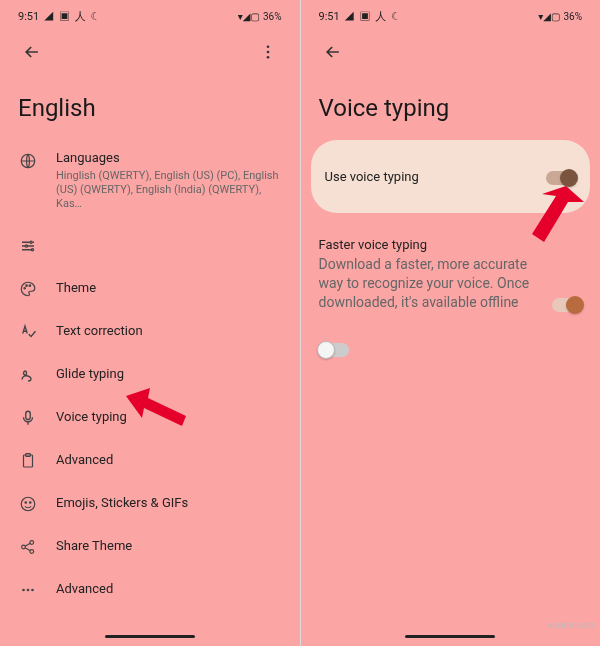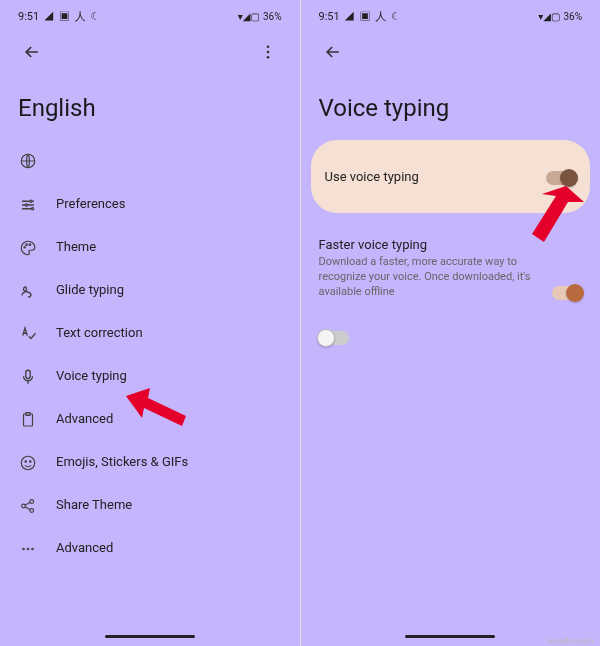--- a/index.html
+++ b/index.html
@@ -1,18 +1,18 @@
 <!DOCTYPE html>
 <html><head>
 <meta charset="utf-8">
 <style>
   * { box-sizing: border-box; margin: 0; padding: 0; }
   body { font-family: -apple-system, Roboto, "Segoe UI", sans-serif; background: #f5f5f5; display: flex; justify-content: center; }
   .container { width: 600px; height: 646px; background: #fff; display: flex; position: relative; }
-  .phone { width: 300px; height: 646px; background: #c4b5fd; display: flex; flex-direction: column; position: relative; }
+  .phone { width: 300px; height: 646px; background: #fca5a5; display: flex; flex-direction: column; position: relative; }
   .divider { width: 1px; background: #ddd; }
   .statusbar { height: 24px; display: flex; align-items: center; justify-content: space-between; padding: 0 18px; font-size: 11px; color: #222; margin-top: 4px; }
   .status-left { display: flex; align-items: center; gap: 4px; }
   .status-right { display: flex; align-items: center; gap: 3px; font-size: 10px; }
   .status-icons { letter-spacing: 1px; }
   .appbar { height: 48px; display: flex; align-items: center; justify-content: space-between; padding: 0 14px; }
   .icon-btn { width: 36px; height: 36px; display: flex; align-items: center; justify-content: center; border-radius: 50%; cursor: pointer; color: #333; }
   .page-title { font-size: 24px; font-weight: 400; color: #1a1a1a; padding: 18px 18px 16px 18px; }
   .menu-list { flex: 1; overflow: hidden; }
   .menu-item { display: flex; align-items: flex-start; padding: 12px 18px; gap: 18px; cursor: pointer; }
@@ -22,35 +22,35 @@
   .menu-label { font-size: 13px; color: #222; line-height: 1.3; }
   .menu-sub { font-size: 11px; color: #666; line-height: 1.3; margin-top: 2px; }
   .navbar { height: 20px; display: flex; align-items: center; justify-content: center; }
   .navpill { width: 90px; height: 3px; background: #222; border-radius: 2px; }
 
   
   .vt-item { padding: 14px 18px; display: flex; align-items: flex-end; gap: 12px; }
   .vt-item.highlight { background: #f5e0d3; border-radius: 26px; margin: 2px 10px 10px 10px; padding: 28px 14px; align-items: center; }
   .vt-text { flex: 1; }
   .vt-label { font-size: 13px; color: #222; }
-  .vt-sub { font-size: 11px; color: #666; line-height: 1.35; margin-top: 3px; }
+  .vt-sub { font-size: 14px; color: #666; line-height: 1.35; margin-top: 3px; }
   .switch { width: 30px; height: 14px; border-radius: 8px; position: relative; flex-shrink: 0; margin-top: 3px; }
   .switch.on-accent { background: #caa896; }
   .switch.on-accent .knob { background:#7b5440; right:-2px; }
   .switch.on-orange { background: #e8c8b8; }
   .switch.on-orange .knob { background:#b86b3f; right:-2px; }
   .switch.off { background: #ccc; }
   .switch.off .knob { background:#f5f5f5; border:1px solid #bbb; left:-2px; }
   .knob { position: absolute; width: 18px; height: 18px; border-radius: 50%; top: -2px; box-shadow: 0 1px 2px rgba(0,0,0,.2); }
 
   
   .arrow { position: absolute; pointer-events: none; }
   .arrow svg { display: block; }
 
-  .watermark { position: absolute; bottom: 0; right: 6px; font-size: 9px; color: #bbb; }
+  .watermark { position: absolute; bottom: 16px; right: 6px; font-size: 9px; color: #bbb; }
 </style>
 </head>
 <body>
 
 <div class="container">
 
   <div class="phone">
     <div class="statusbar">
       <div class="status-left">
         <span>9:51</span>
@@ -78,69 +78,70 @@
     <div class="page-title">English</div>
     <div class="menu-list">
 
       <div class="menu-item">
         <div class="menu-icon">
             <svg width="18" height="18" viewBox="0 0 24 24" fill="none" stroke="currentColor" stroke-width="1.6">
               <circle cx="12" cy="12" r="9"></circle>
               <path d="M3 12h18M12 3c2.5 3 2.5 15 0 18M12 3c-2.5 3-2.5 15 0 18"></path>
             </svg>
           </div>
+        <div class="menu-text">
+          <div class="menu-label">Languages</div>
+          <div class="menu-sub">Hinglish (QWERTY), English (US) (PC), English (US) (QWERTY), English (India) (QWERTY), Kas…</div>
+        </div>
       </div>
 
       <div class="menu-item compact">
         <div class="menu-icon">
             <svg width="18" height="18" viewBox="0 0 24 24" fill="none" stroke="currentColor" stroke-width="1.8">
               <path d="M4 7h10M18 7h2M4 12h4M12 12h8M4 17h12M20 17h0"></path>
               <circle cx="16" cy="7" r="1.5"></circle>
               <circle cx="10" cy="12" r="1.5"></circle>
               <circle cx="18" cy="17" r="1.5"></circle>
             </svg>
           </div>
-        <div class="menu-text">
-            <div class="menu-label">Preferences</div>
-          </div>
       </div>
 
       <div class="menu-item compact">
         <div class="menu-icon">
             <svg width="18" height="18" viewBox="0 0 24 24" fill="none" stroke="currentColor" stroke-width="1.6">
               <path d="M12 3a9 9 0 100 18c1 0 2-.8 2-2 0-1-1-1.5-1-2.5s1-1.5 2-1.5h2a4 4 0 004-4c0-4.5-4-8-9-8z"></path>
               <circle cx="7.5" cy="11" r="1"></circle>
               <circle cx="10" cy="7.5" r="1"></circle>
               <circle cx="14.5" cy="7.5" r="1"></circle>
             </svg>
           </div>
         <div class="menu-text">
             <div class="menu-label">Theme</div>
           </div>
       </div>
 
       <div class="menu-item compact">
         <div class="menu-icon">
             <svg width="18" height="18" viewBox="0 0 24 24" fill="none" stroke="currentColor" stroke-width="1.8">
+              <path d="M5 14l3-10 3 10M6 11h4M13 15l3 3 6-7"></path>
+            </svg>
+          </div>
+        <div class="menu-text">
+            <div class="menu-label">Text correction</div>
+          </div>
+      </div>
+
+      <div class="menu-item compact">
+        <div class="menu-icon">
+            <svg width="18" height="18" viewBox="0 0 24 24" fill="none" stroke="currentColor" stroke-width="1.8">
               <path d="M4 18c0-6 6-3 6-8s-4-4-4 0 10 2 10 7c0 2-2 3-4 3"></path>
             </svg>
           </div>
         <div class="menu-text">
             <div class="menu-label">Glide typing</div>
-          </div>
-      </div>
-
-      <div class="menu-item compact">
-        <div class="menu-icon">
-            <svg width="18" height="18" viewBox="0 0 24 24" fill="none" stroke="currentColor" stroke-width="1.8">
-              <path d="M5 14l3-10 3 10M6 11h4M13 15l3 3 6-7"></path>
-            </svg>
-          </div>
-        <div class="menu-text">
-            <div class="menu-label">Text correction</div>
           </div>
       </div>
 
       <div class="menu-item compact">
         <div class="menu-icon">
             <svg width="18" height="18" viewBox="0 0 24 24" fill="none" stroke="currentColor" stroke-width="1.8">
               <rect x="9" y="3" width="6" height="11" rx="3"></rect>
               <path d="M6 11a6 6 0 0012 0M12 17v4"></path>
             </svg>
           </div>

